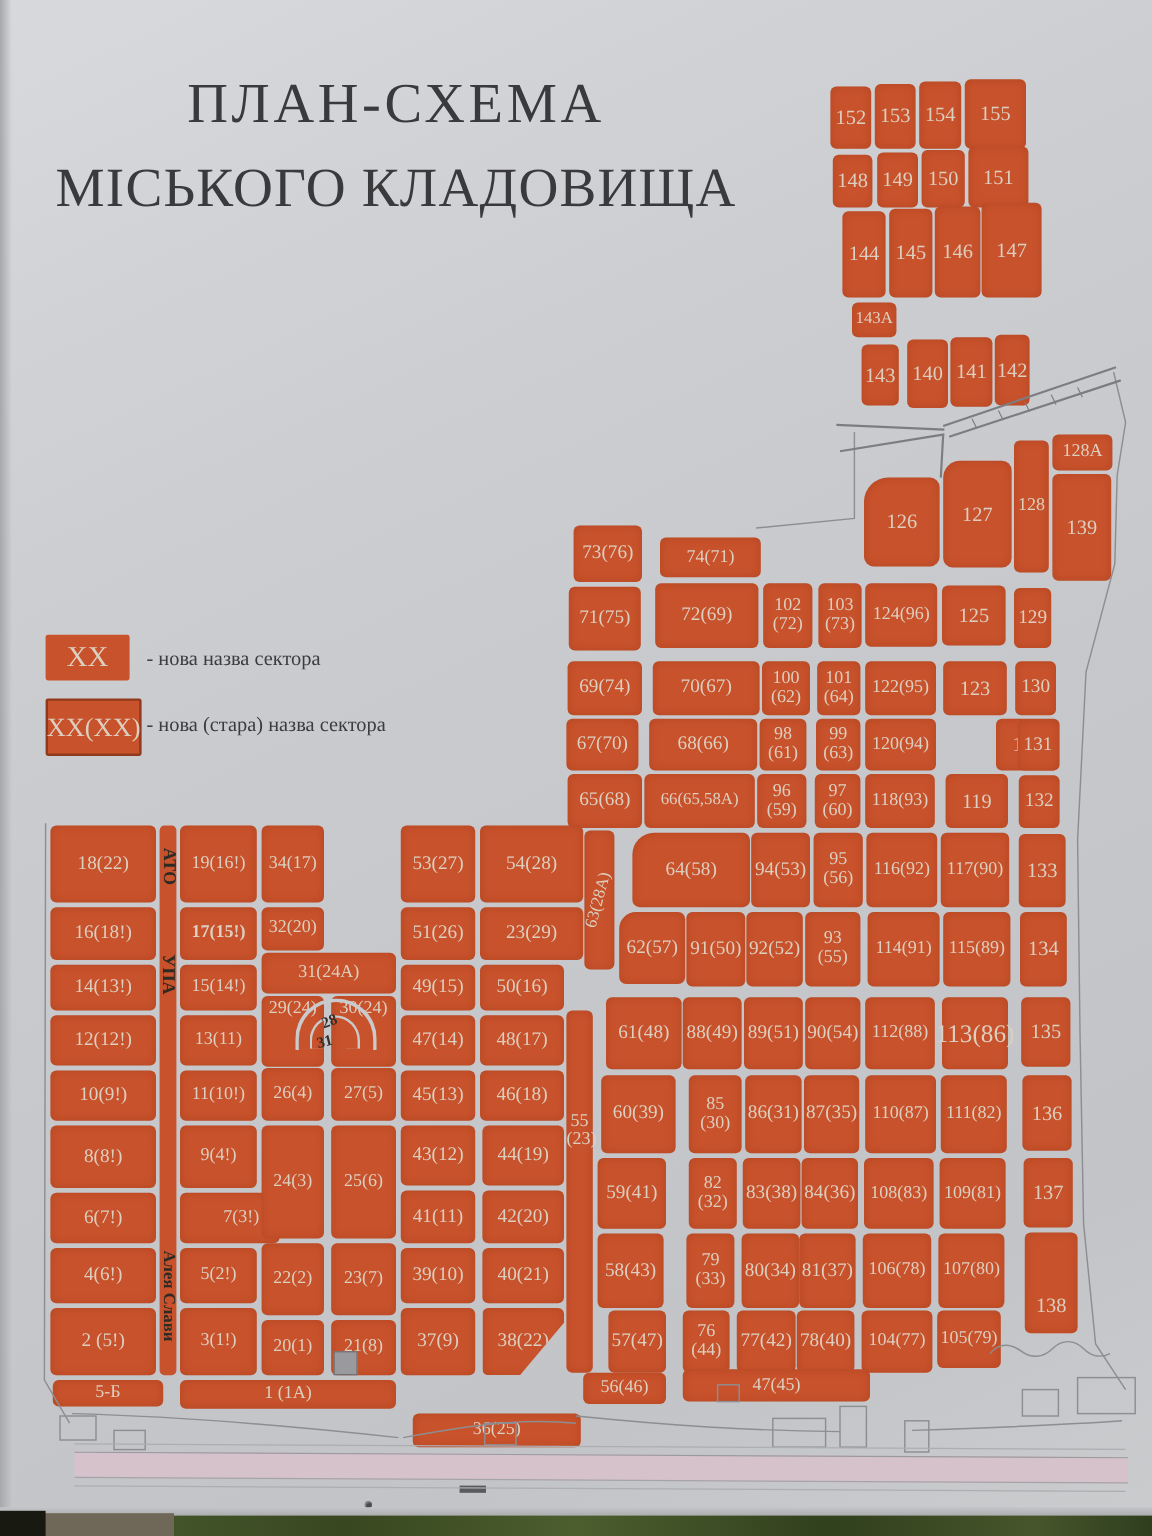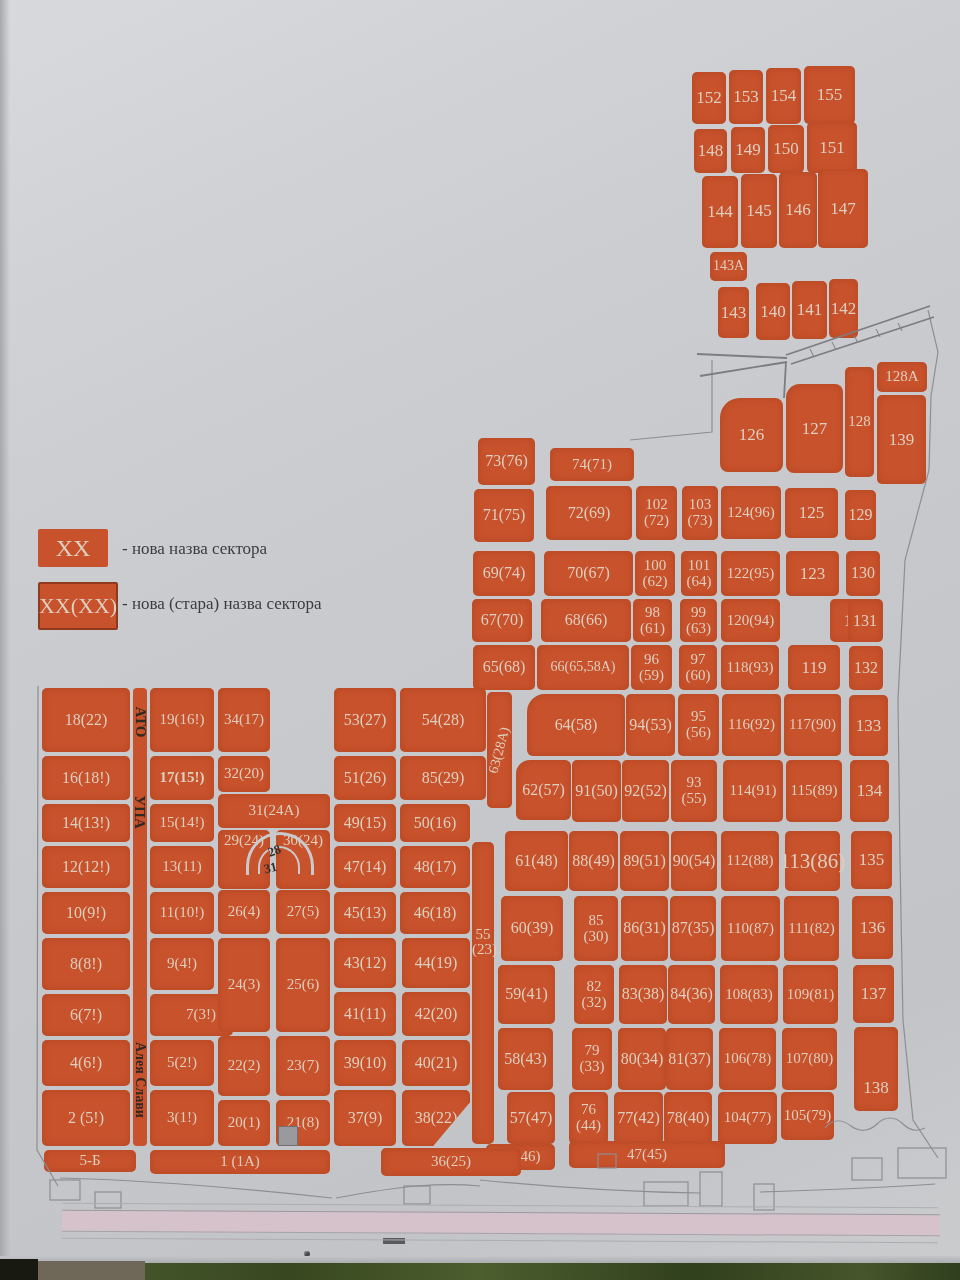--- a/index.html
+++ b/index.html
@@ -38,20 +38,24 @@
   .dark-square{position:absolute;left:278px;top:1126px;width:18px;height:18px;background:#9a9a9e;
     border:1px solid #6f6f73;}
 </style>
 </head>
 <body>
 
 <div class="stage">
 
   <div class="edge-left"></div>
 
+  <div class="title">
+    <div class="l1">ПЛАН-СХЕМА</div>
+    <div class="l2">МІСЬКОГО КЛАДОВИЩА</div>
+  </div>
 
   <div class="legend-box" style="left:38px;top:529px;width:70px;height:38px;font-size:24px;">
     <span>XX</span>
   </div>
   <div class="legend-text" style="left:122px;top:539px;">- нова назва сектора</div>
 
   <div class="legend-box" style="left:38px;top:582px;width:76px;height:44px;font-size:22px;border:2px solid #8f3a1c;">
     <span>XX(XX)</span>
   </div>
   <div class="legend-text" style="left:122px;top:594px;">- нова (стара) назва сектора</div>
@@ -498,21 +502,21 @@
       <div class="sector" style="left: 334px; top: 1040px; width: 62px; height: 46px;">
         <span class="slabel" style="font-size: 16px;">39(10)</span>
       </div>
       <div class="sector" style="left: 334px; top: 1090px; width: 62px; height: 56px;">
         <span class="slabel" style="font-size: 16px;">37(9)</span>
       </div>
       <div class="sector" style="left: 400px; top: 688px; width: 86px; height: 64px;">
         <span class="slabel" style="font-size: 16px;">54(28)</span>
       </div>
       <div class="sector" style="left: 400px; top: 756px; width: 86px; height: 44px;">
-        <span class="slabel" style="font-size: 16px;">85(29)</span>
+        <span class="slabel" style="font-size: 16px;">23(29)</span>
       </div>
       <div class="sector" style="left: 400px; top: 804px; width: 70px; height: 38px;">
         <span class="slabel" style="font-size: 16px;">50(16)</span>
       </div>
       <div class="sector" style="left: 400px; top: 846px; width: 70px; height: 42px;">
         <span class="slabel" style="font-size: 16px;">48(17)</span>
       </div>
       <div class="sector" style="left: 400px; top: 892px; width: 70px; height: 42px;">
         <span class="slabel" style="font-size: 16px;">46(18)</span>
       </div>
@@ -527,21 +531,21 @@
       </div>
       <div class="sector" style="left: 402px; top: 1090px; width: 68px; height: 56px; clip-path: polygon(0px 0px, 100% 0px, 100% 22%, 46% 100%, 0px 100%);">
         <span class="slabel" style="font-size: 16px;">38(22)</span>
       </div>
       <div class="sector" style="left: 44px; top: 1150px; width: 92px; height: 22px;">
         <span class="slabel" style="font-size: 15px;">5-Б</span>
       </div>
       <div class="sector" style="left: 150px; top: 1150px; width: 180px; height: 24px;">
         <span class="slabel" style="font-size: 15px;">1 (1А)</span>
       </div>
-      <div class="sector" style="left: 344px; top: 1148px; width: 140px; height: 28px; margin-left: 37px;">
+      <div class="sector" style="left: 344px; top: 1178px; width: 140px; height: 28px;">
         <span class="slabel" style="font-size: 15px;">36(25)</span>
       </div>
     </div>
 
   <div class="alley"></div>
 
   <div class="arch" style="left:246px;top:832px;width:62px;height:40px;"></div>
   <div class="arch inner" style="left:258px;top:846px;width:38px;height:26px;"></div>
   <div class="arch-num" style="left:268px;top:843px;transform:rotate(-20deg);">28</div>
   <div class="arch-num" style="left:264px;top:860px;transform:rotate(-14deg);">31</div>

